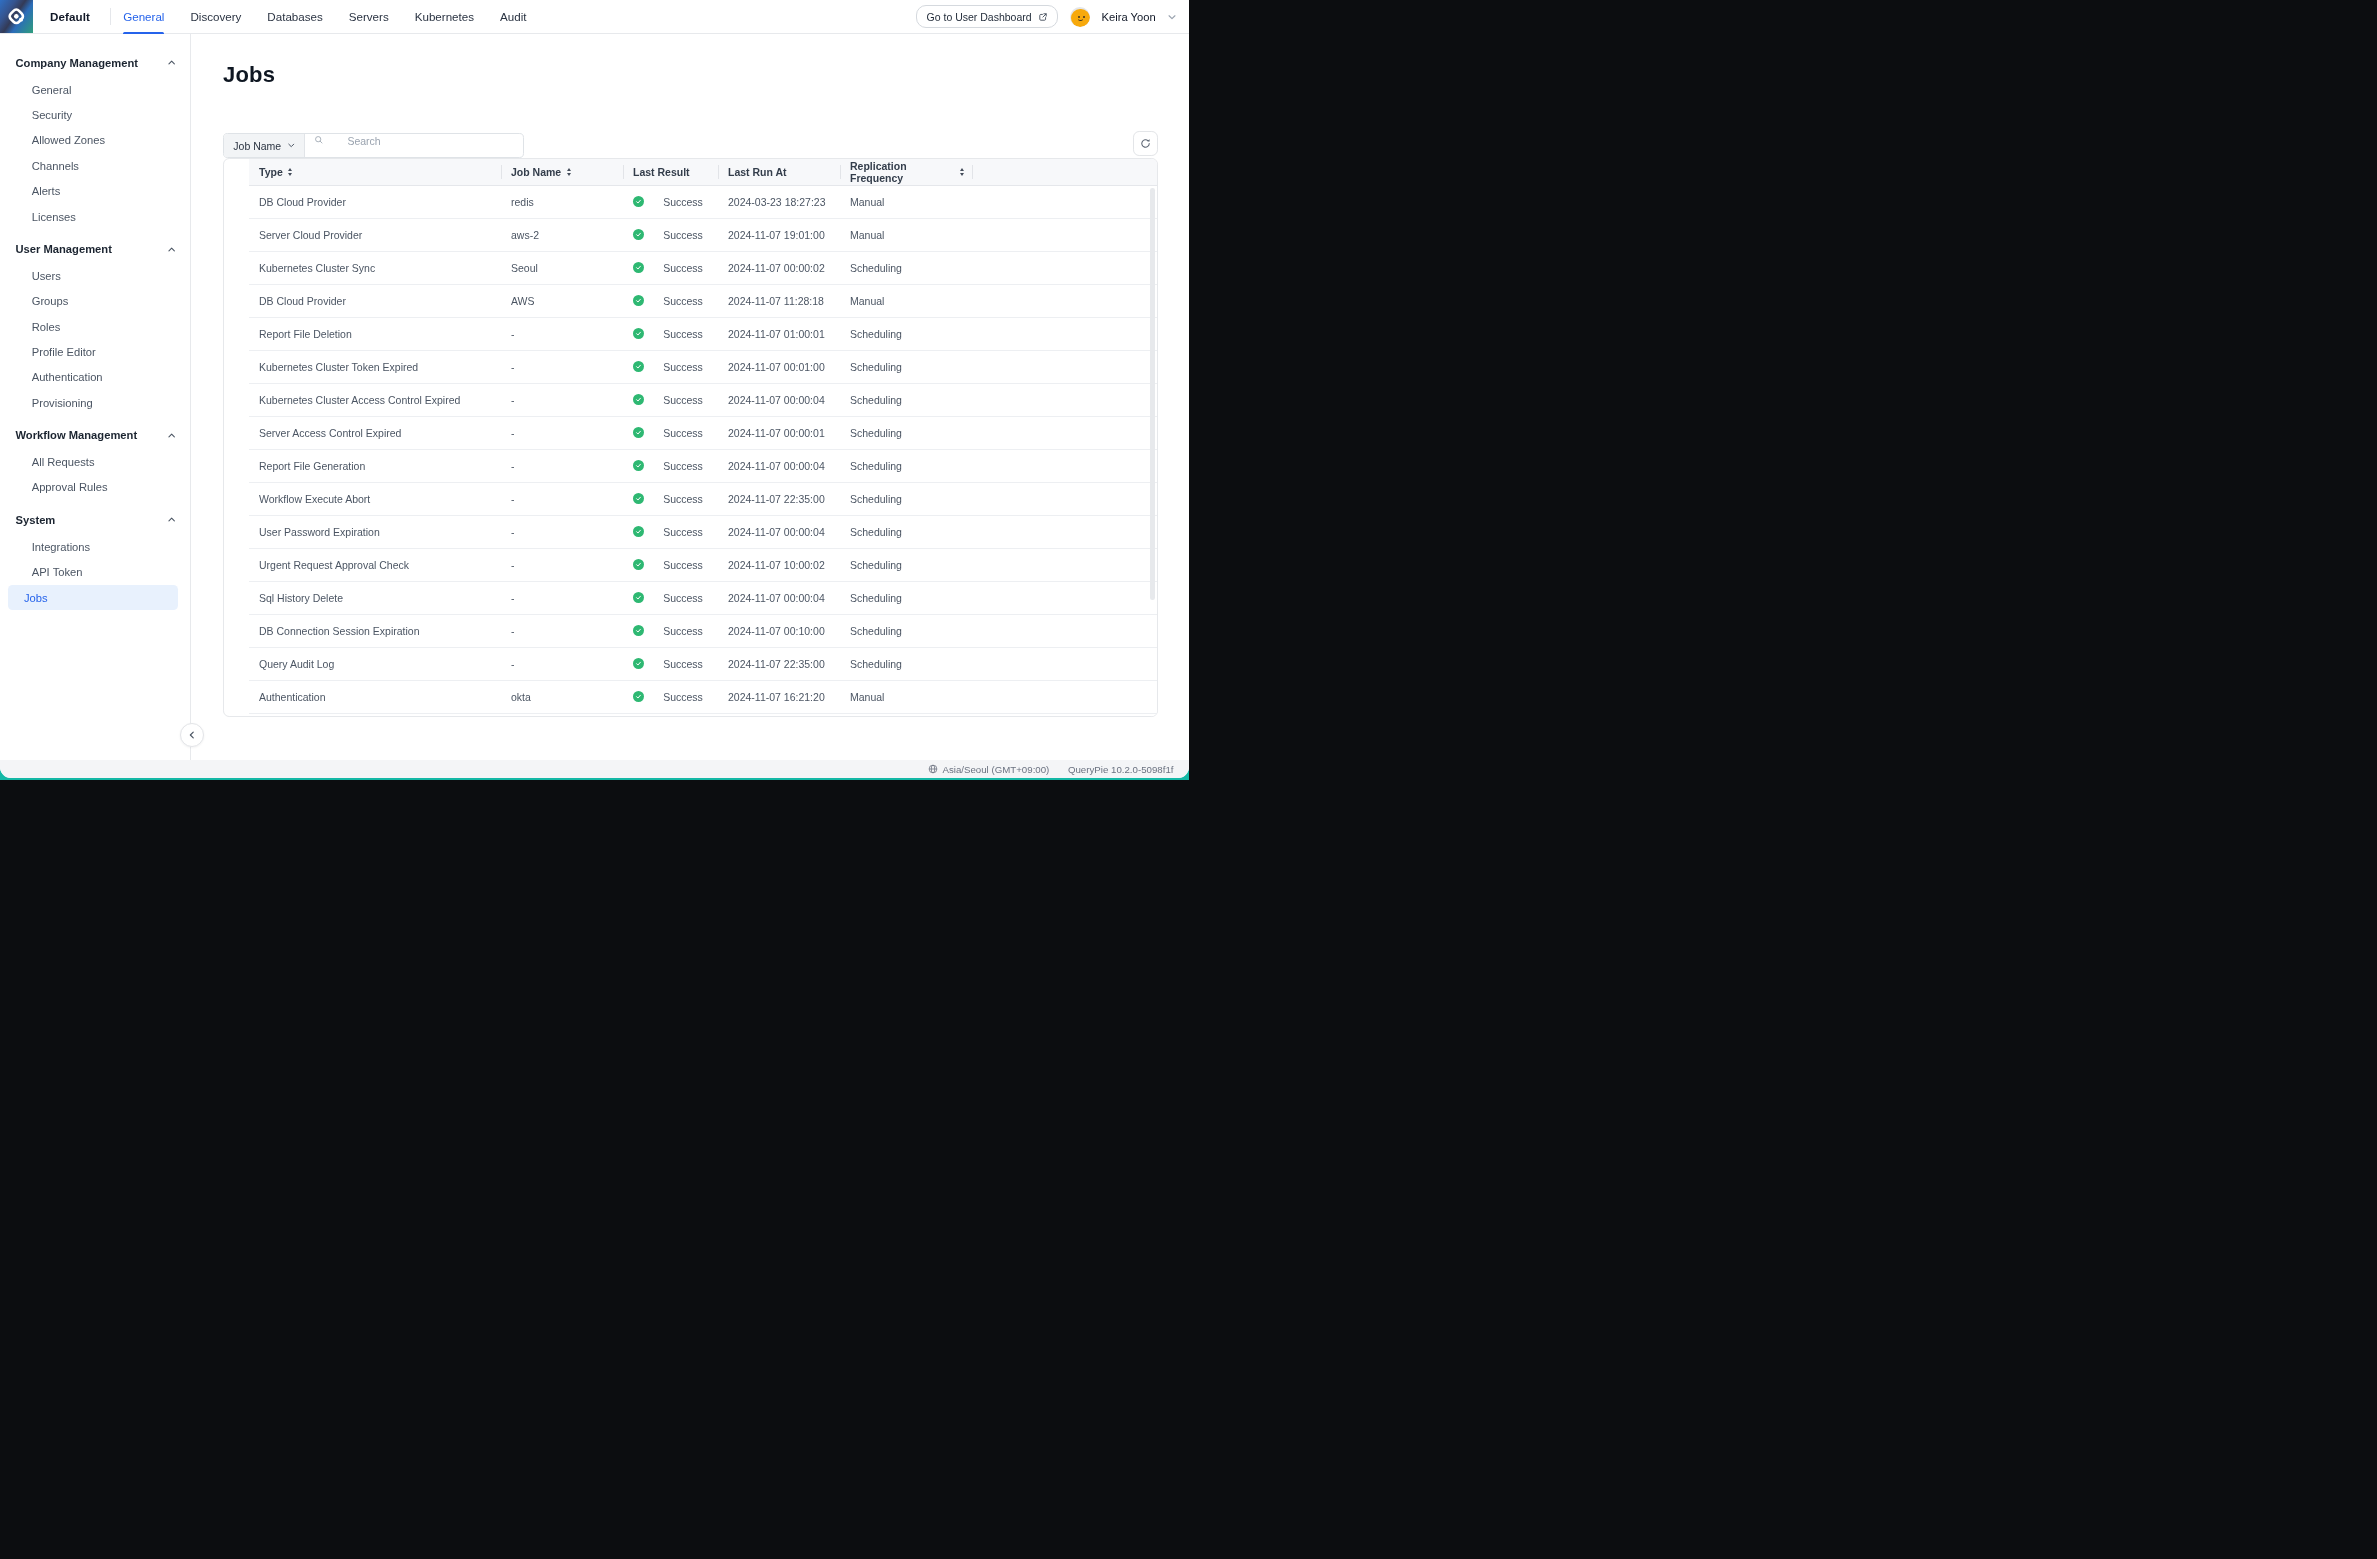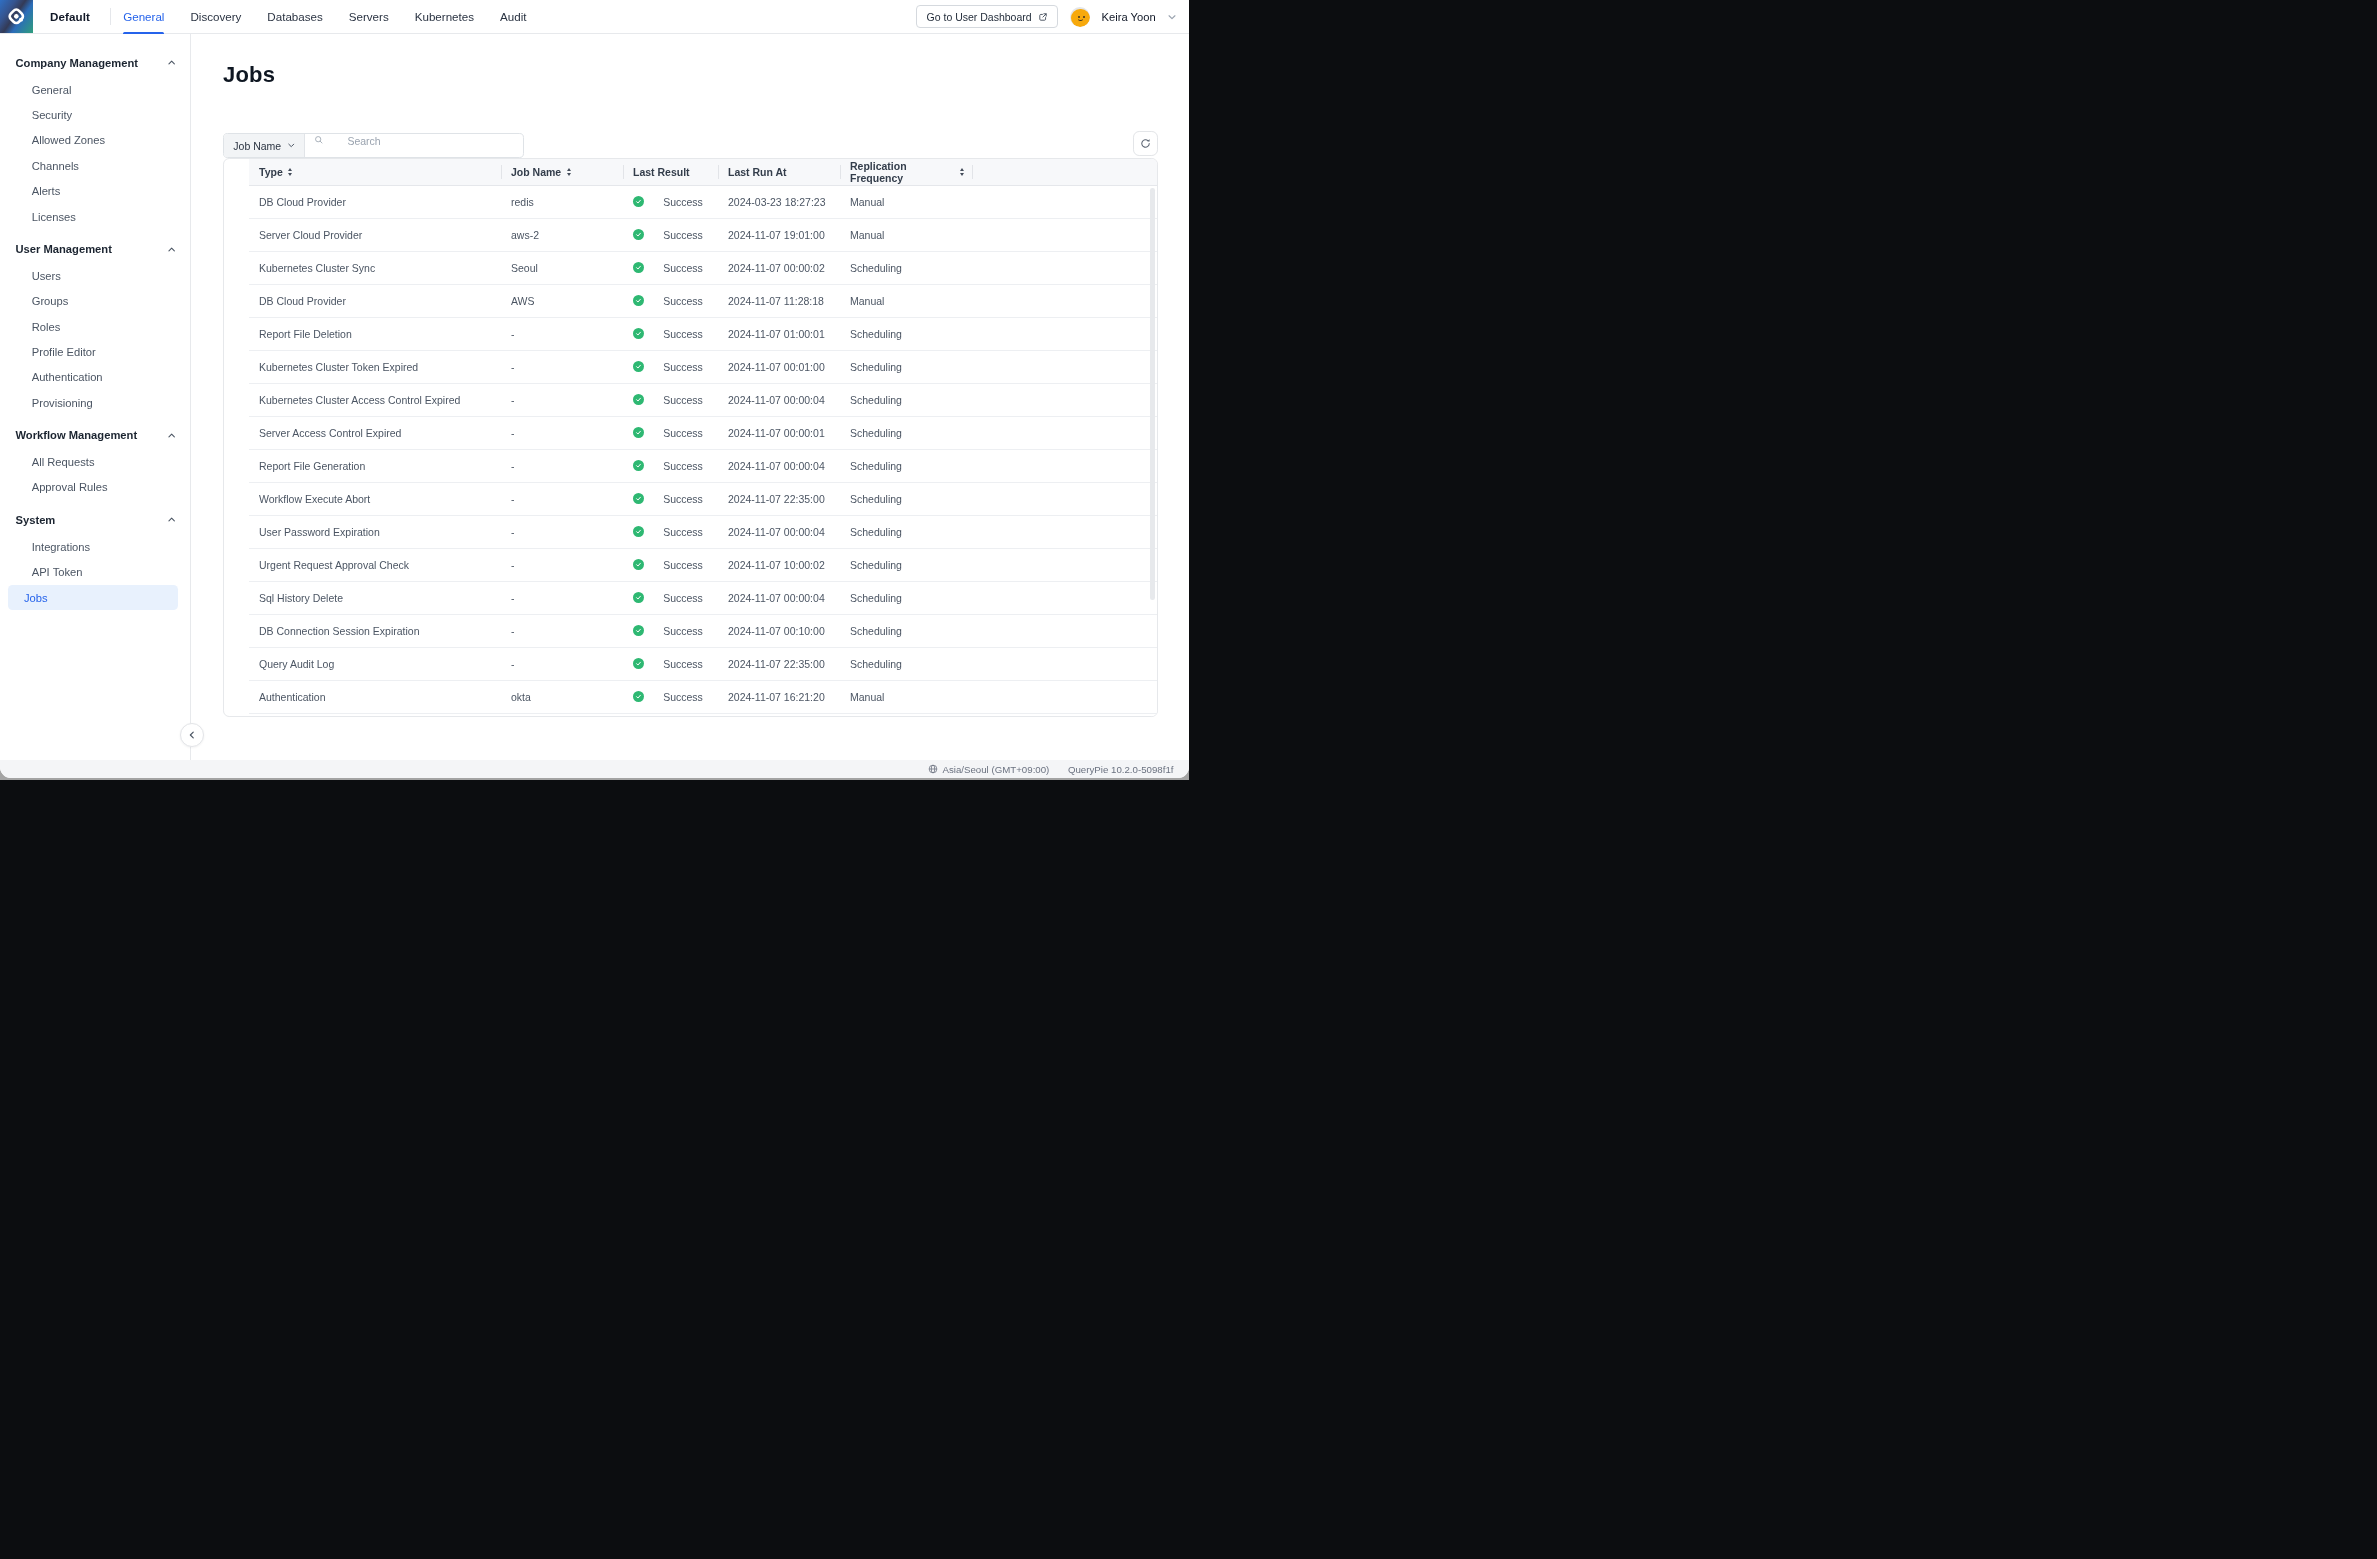--- a/index.html
+++ b/index.html
@@ -1,29 +1,29 @@
 <!DOCTYPE html>
 <html style="font-size:12.4px"><head>
 <meta charset="utf-8">
 <style>
   html,body{margin:0;padding:0;background:#0c0d10;font-family:"Liberation Sans","DejaVu Sans",sans-serif;}
-  .stage{position:relative;width:1189px;height:780px;background:#a3a3a3;overflow:hidden;}
+  .stage{position:relative;width:1189px;height:780px;background:#14b8a6;overflow:hidden;}
   .app{position:absolute;top:0;left:0;width:1189px;height:778px;background:#fff;border-radius:0 0 11px 11px;overflow:hidden;}
 
   
   .topnav{position:absolute;top:0;left:0;right:0;height:33px;background:#fff;border-bottom:0.8px solid #e7e9ec;display:flex;align-items:center;z-index:5;}
   .logo{width:33px;height:33px;flex:0 0 33px;background:linear-gradient(125deg,#2f6fc3 0%,#35548f 28%,#333a56 46%,#2b6cb9 62%,#2f9e7c 100%);display:flex;align-items:center;justify-content:center;}
   .org{font-size:11.6px;font-weight:700;color:#111827;margin:0 0 0 17px;letter-spacing:0.1px;cursor:pointer;}
   .nav-divider{width:0.8px;height:17px;background:#e5e7eb;margin:0 12.4px 0 20px;}
   .tabs{display:flex;height:100%;align-items:stretch;gap:26px;}
   .tab{position:relative;display:flex;align-items:center;font-size:11.6px;color:#2a3342;cursor:pointer;}
   .tab.active{color:#2563eb;}
   .tab.active::after{content:"";position:absolute;left:0;right:0;bottom:-0.8px;height:2.3px;background:#2563eb;border-radius:1.5px 1.5px 0 0;}
   .topnav-right{margin-left:auto;display:flex;align-items:center;gap:12.4px;padding-right:12.4px;}
-  .dash-btn{display:flex;align-items:center;gap:6.2px;height:23px;padding:0 9.3px;border:0.8px solid #d5d9de;border-radius:4px;background:#fff;font-size:10.5px;color:#1f2937;cursor:pointer;}
+  .dash-btn{display:flex;align-items:center;gap:6.2px;height:23px;padding:0 9.3px;border:0.8px solid #d5d9de;border-radius:10px;background:#fff;font-size:10.5px;color:#1f2937;cursor:pointer;}
   .user{display:flex;align-items:center;gap:11px;cursor:pointer;}
   .avatar{width:20px;height:20px;border-radius:50%;background:#e4e6e9;position:relative;overflow:hidden;}
   .avatar .face{position:absolute;left:0.8px;top:2.3px;width:18.6px;height:18.6px;border-radius:50%;background:#f7a90c;}
   .avatar .eye{position:absolute;width:1.9px;height:2.7px;border-radius:1.5px;background:#3a3224;top:9.3px;}
   .avatar .smile{position:absolute;width:5.4px;height:3.1px;border-bottom:1.2px solid #3a3224;border-radius:0 0 5.4px 5.4px;left:7.4px;top:10px;}
   .user-name{font-size:11.2px;color:#111827;font-weight:500;}
 
   
   .sidebar{position:absolute;top:33px;left:0;width:191px;bottom:18px;background:#fff;border-right:0.8px solid #e7e9ec;box-sizing:border-box;padding-top:20px;overflow:hidden;}
   .side-section{margin-bottom:10px;}

